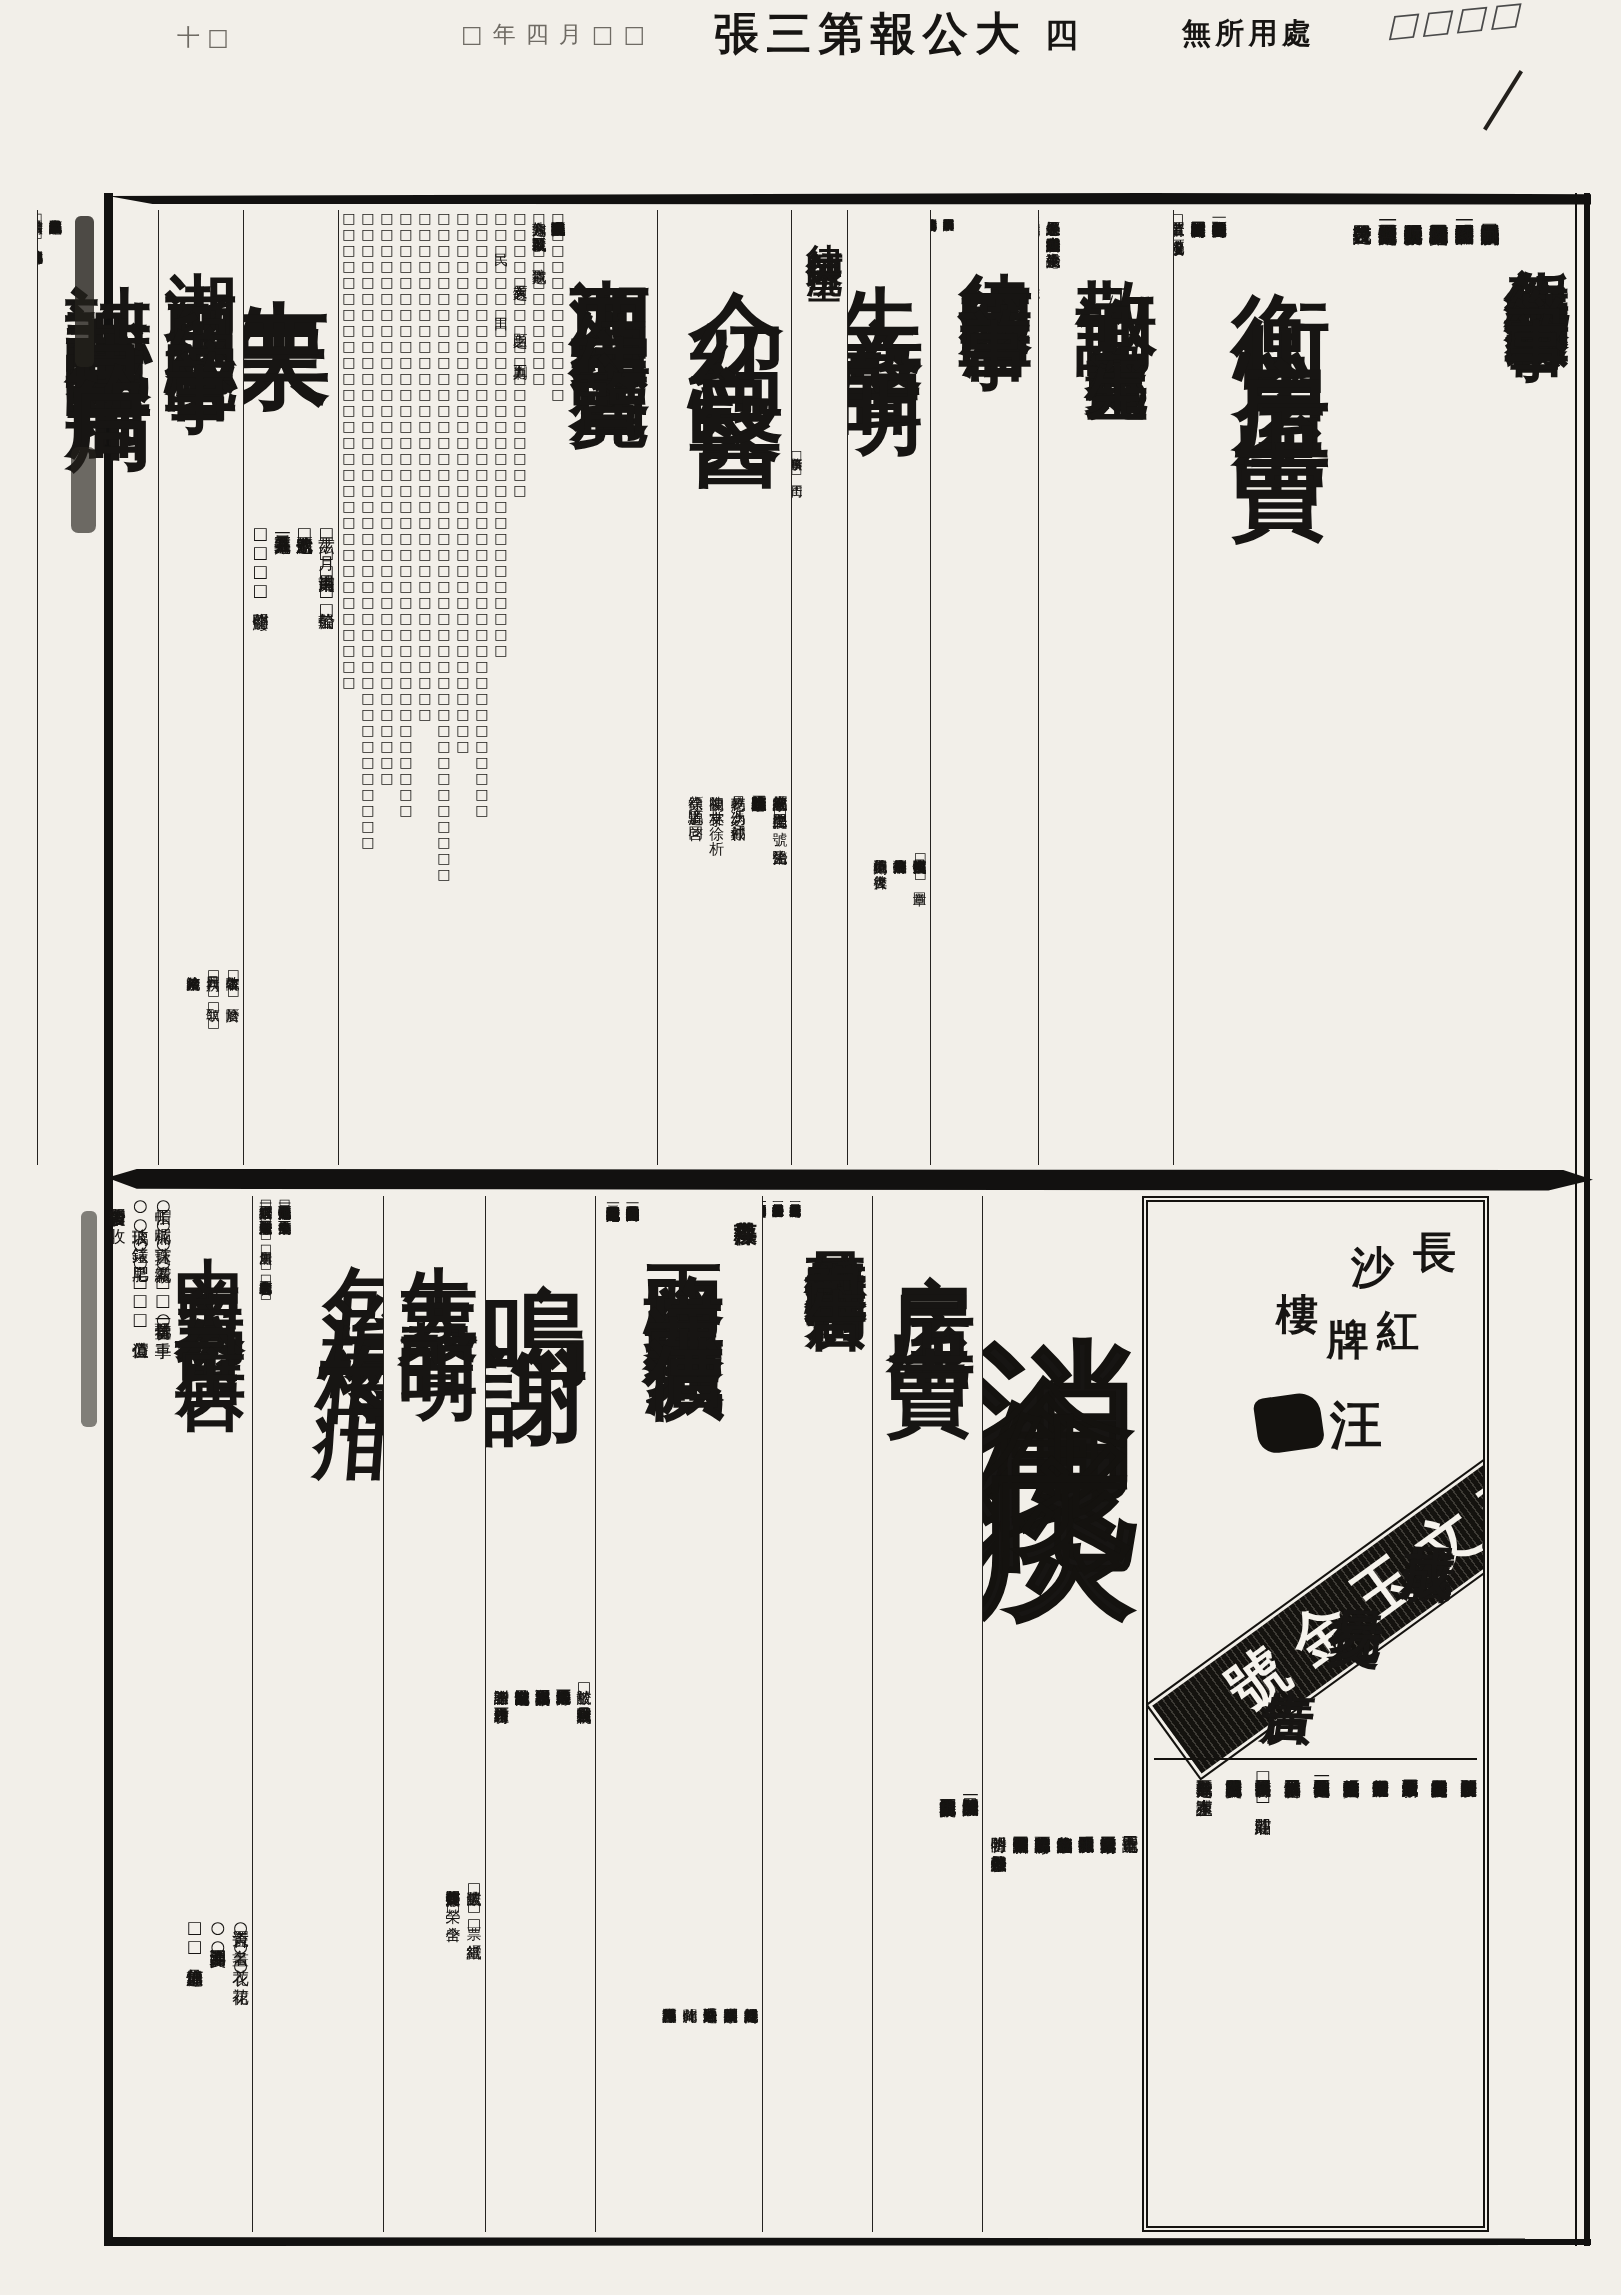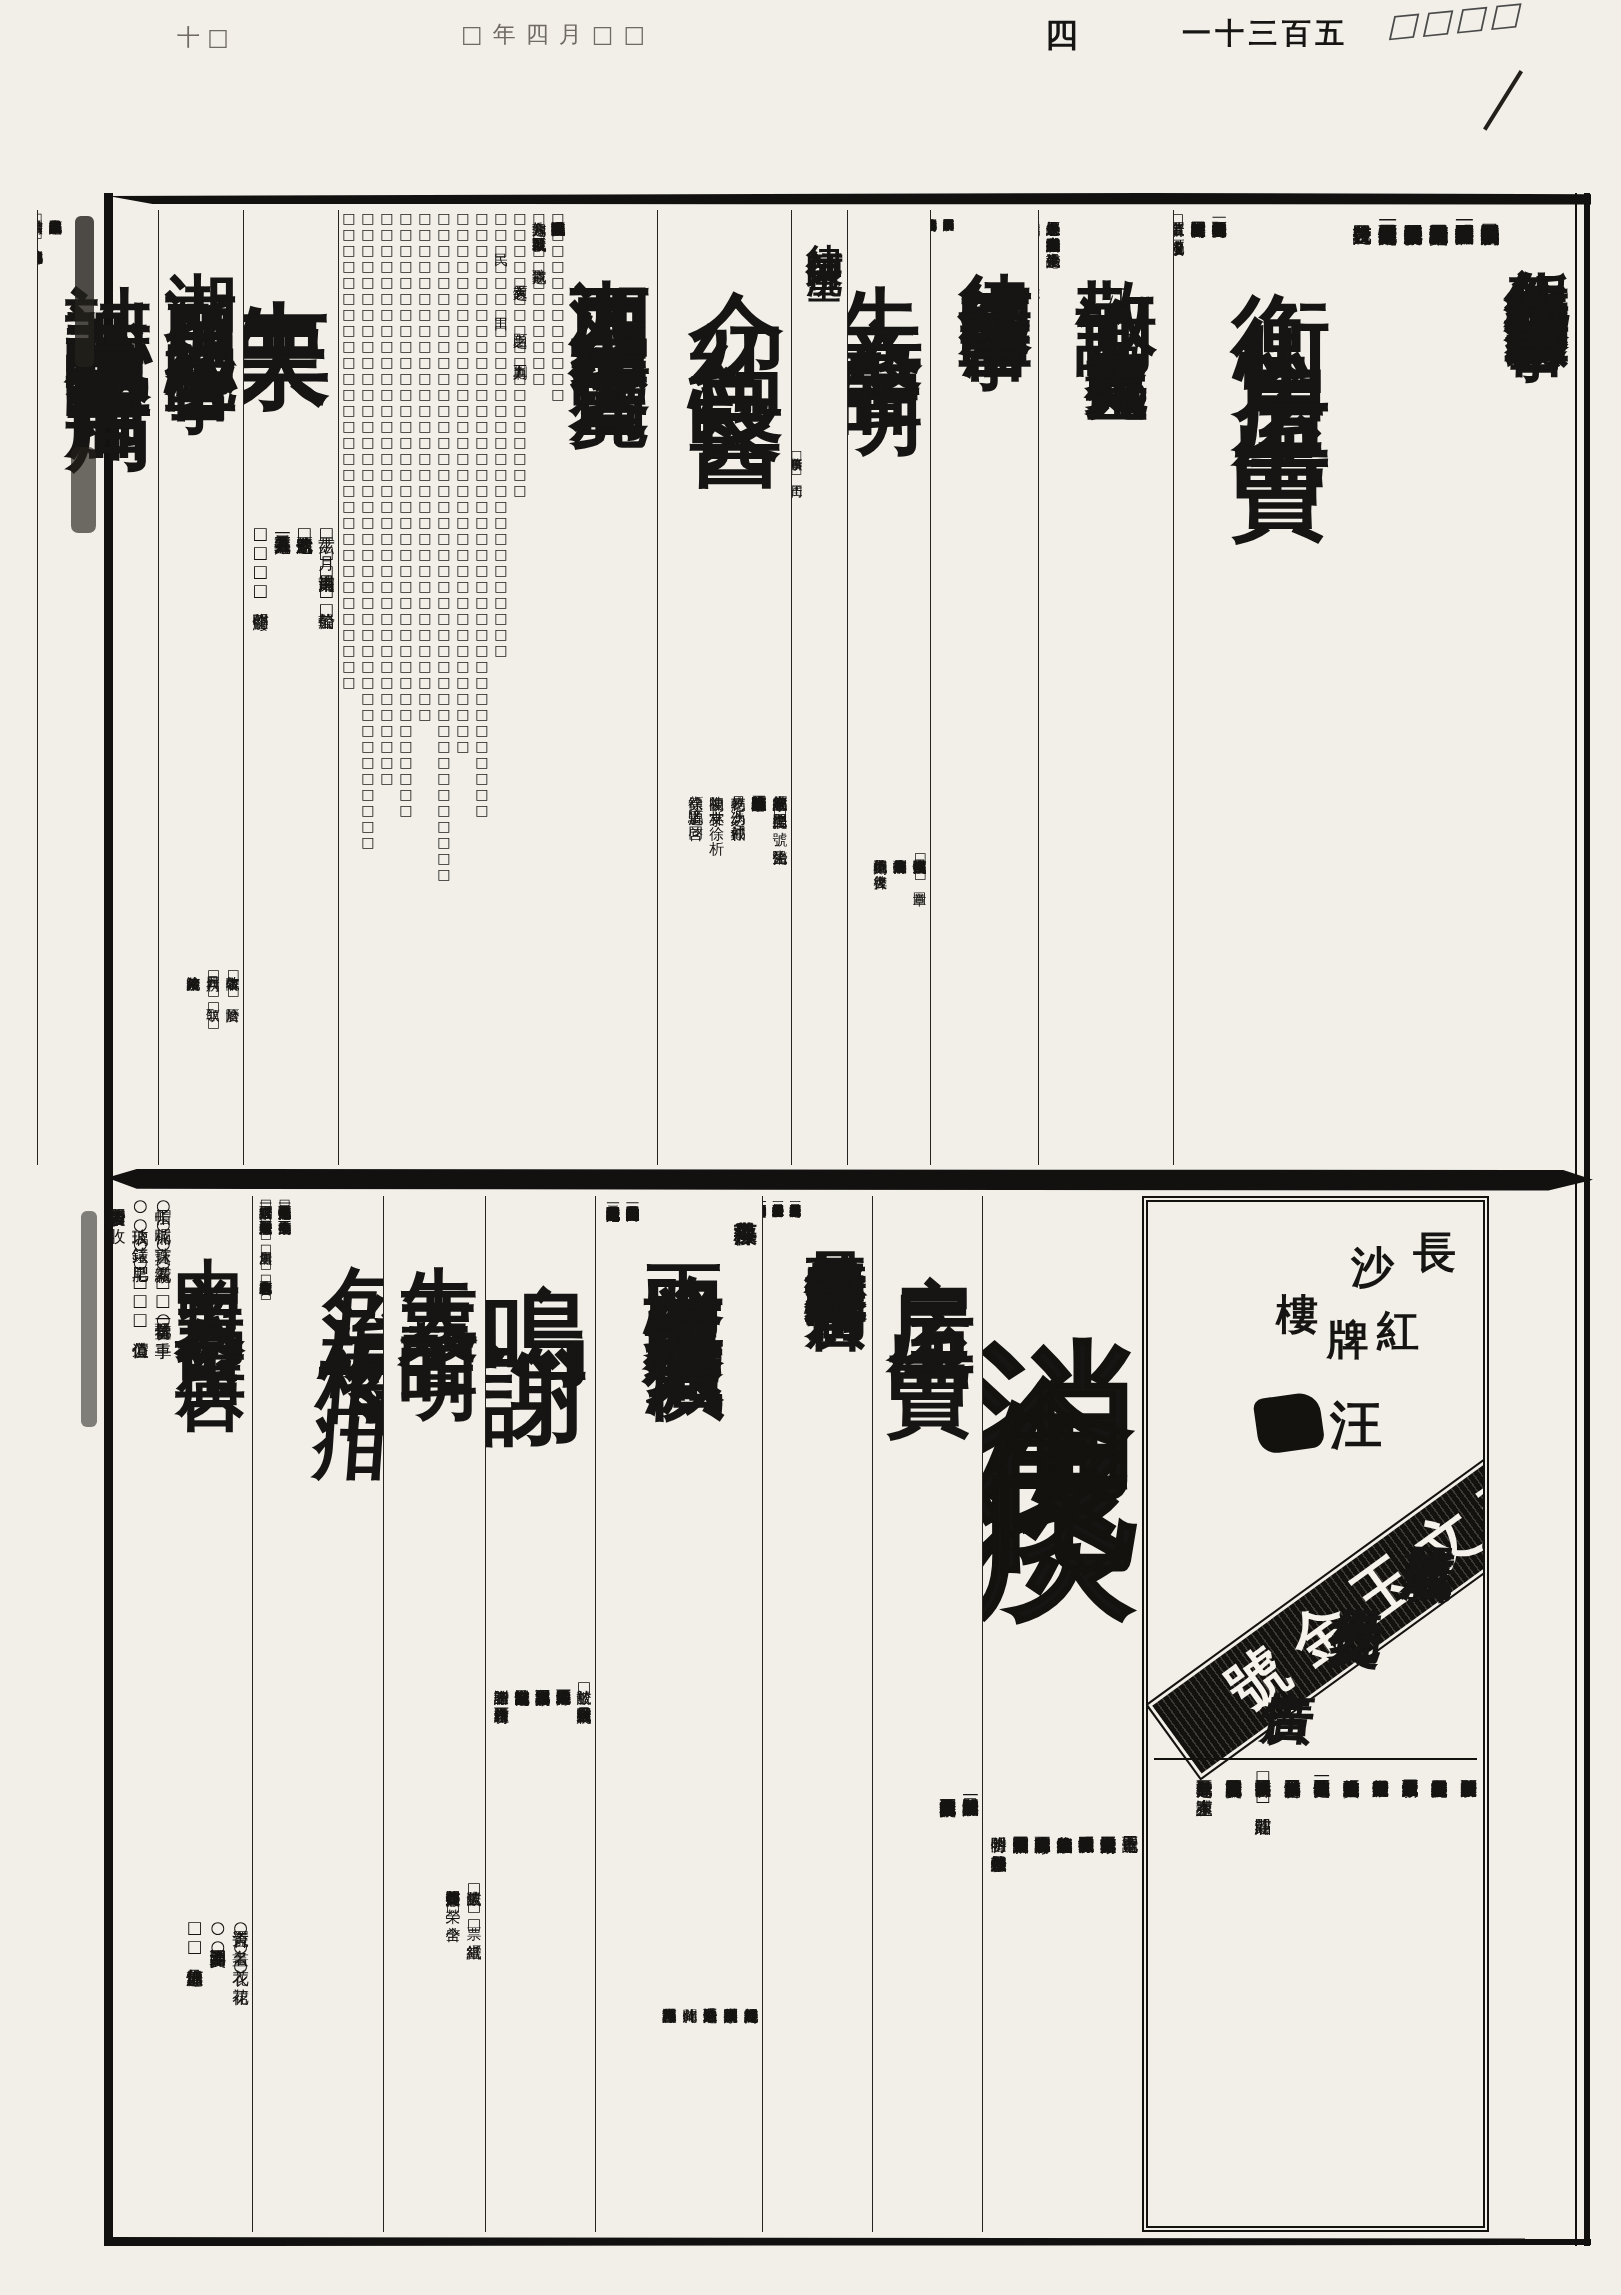--- a/index.html
+++ b/index.html
@@ -76,22 +76,23 @@
   .b8 .under{bottom:4.3px;height:310px;font-size:16.6px;}
   .spot{position:absolute;background:#23201c;}
 </style>
 </head>
 <body>
 
 <div class="page">
 
   <div class="masthead">
     <span class="mh mh-scrawl">□□□□</span>
-    <span class="mh mh-issue">一十三百五</span>
+    <span class="mh mh-issue">無所用處</span>
     <span class="mh mh-page">四</span>
+    <span class="mh mh-title">張三第報公大</span>
     <span class="mh mh-l1">□年四月□□</span>
     <span class="mh mh-l2">十□</span>
   </div>
 
   <div class="rule rule-top"></div>
   <div class="rule rule-mid"></div>
   <div class="rule rule-bottom"></div>
   <div class="rule edge-left"></div>
   <div class="rule edge-right1"></div>
   <div class="rule edge-right2"></div>

